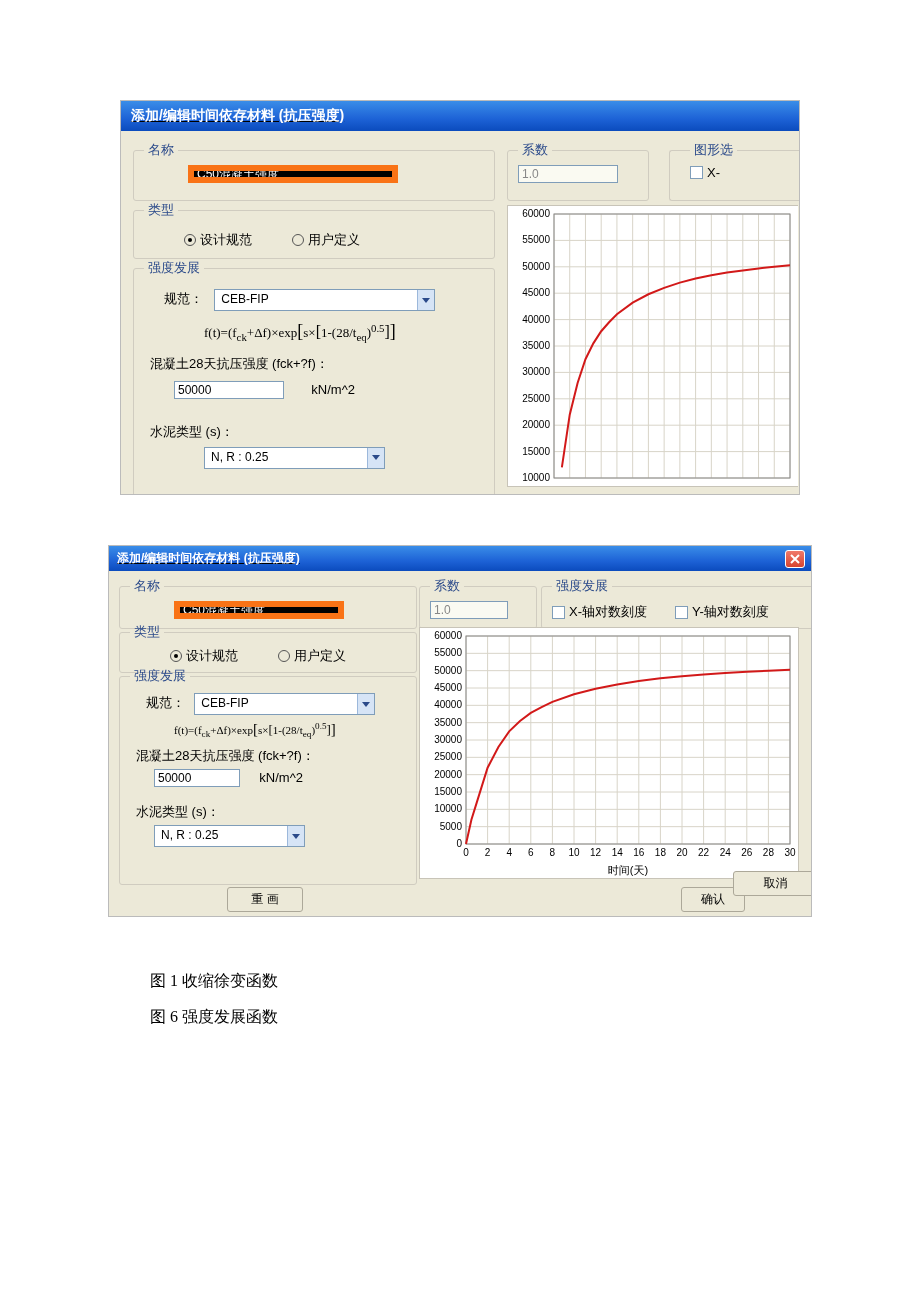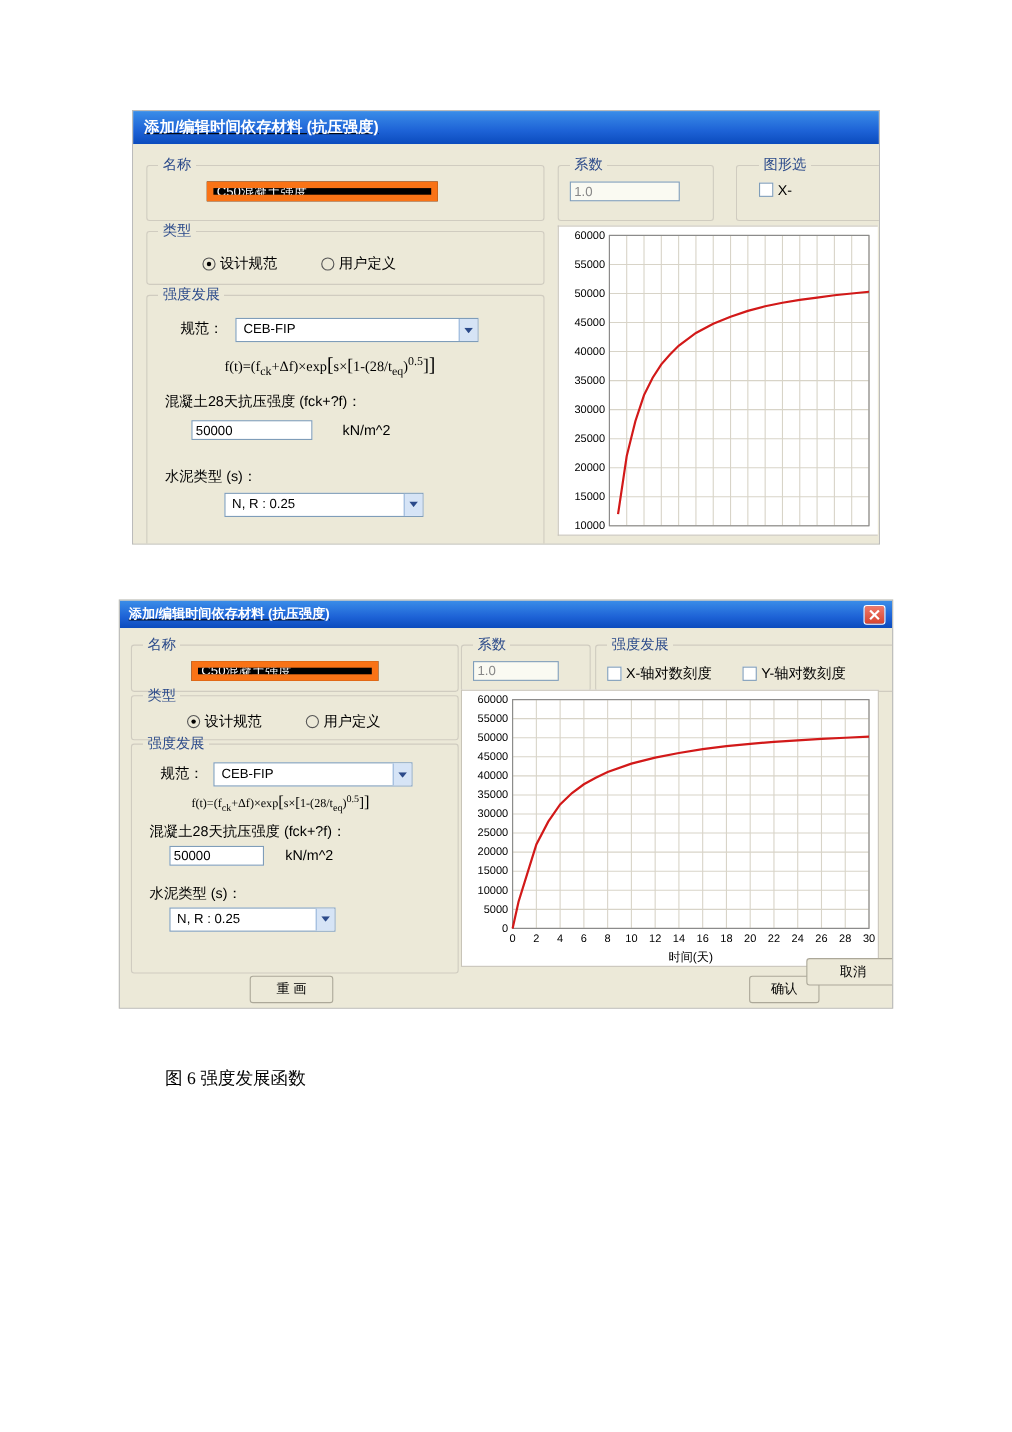--- a/index.html
+++ b/index.html
@@ -362,14 +362,15 @@
             <text x="208" y="246" text-anchor="middle" font-size="11" fill="#000">时间(天)</text>
           </svg>
       </div>
 
       <button class="btn" style="position:absolute; left:118px; top:316px; width:76px;">重 画</button>
       <button class="btn" style="position:absolute; left:548px; top:316px; width:64px;margin-left:24px;">确认</button>
       <button class="btn" style="position:absolute; left:624px; top:300px; width:85px;">取消</button>
     </div>
   </div>
 
+  <div class="caption">图 1 收缩徐变函数</div>
   <div class="caption">图 6 强度发展函数</div>
 </div>
 
 </body></html>

